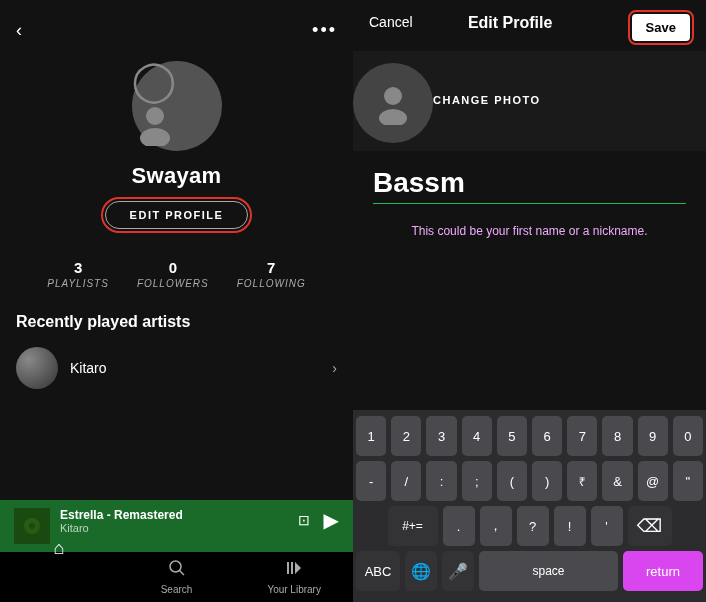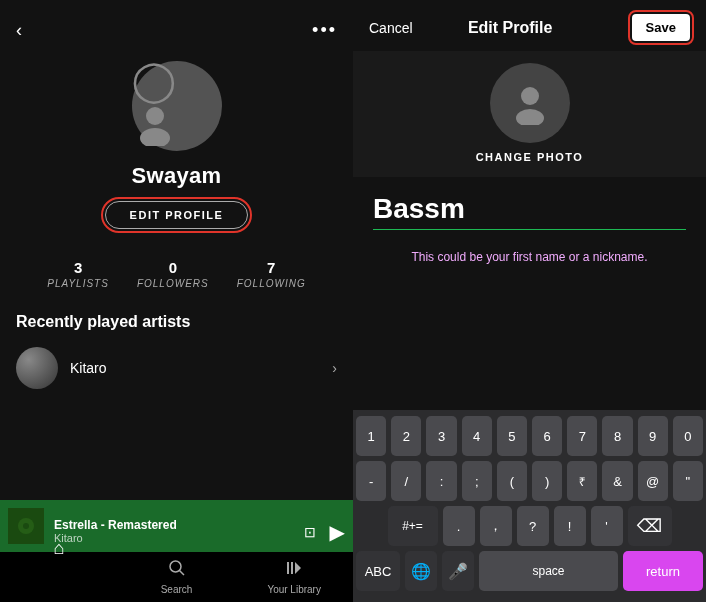--- a/index.html
+++ b/index.html
@@ -159,22 +159,22 @@
     }
 
     
     .now-playing-bar {
       position: absolute;
       bottom: 50px;
       left: 0;
       right: 0;
       background: #1a6b2a;
       display: flex;
-      align-items: flex-end;
-      padding: 8px 8px;
+      align-items: flex-start;
+      padding: 8px 14px;
       gap: 10px;
       cursor: pointer;
     }
 
     .np-album-art {
       width: 36px;
       height: 36px;
       background: linear-gradient(135deg, #2d5a1b, #1a3a0f);
       flex-shrink: 0;
       display: flex;
@@ -265,21 +265,21 @@
     .right-panel {
       width: 353px;
       height: 602px;
       background: #121212;
       display: flex;
       flex-direction: column;
     }
 
     .edit-header {
       display: flex;
-      align-items: center;
+      align-items: flex-start;
       justify-content: space-between;
       padding: 14px 16px 10px;
       background: #121212;
     }
 
     .cancel-btn {
       color: #fff;
       font-size: 14px;
       background: none;
       border: none;
@@ -301,21 +301,21 @@
       border-radius: 4px;
       padding: 6px 14px;
       cursor: pointer;
       outline: 2px solid #e0342a;
       outline-offset: 2px;
       margin-left: 24px;
     }
 
     .edit-avatar-section {
       display: flex;
-      flex-direction: column;
+      flex-direction: row;
       align-items: center;
       padding: 12px 0 0;
       background: #1a1a1a;
     }
 
     .edit-avatar-circle {
       width: 80px;
       height: 80px;
       border-radius: 50%;
       background: #444;

